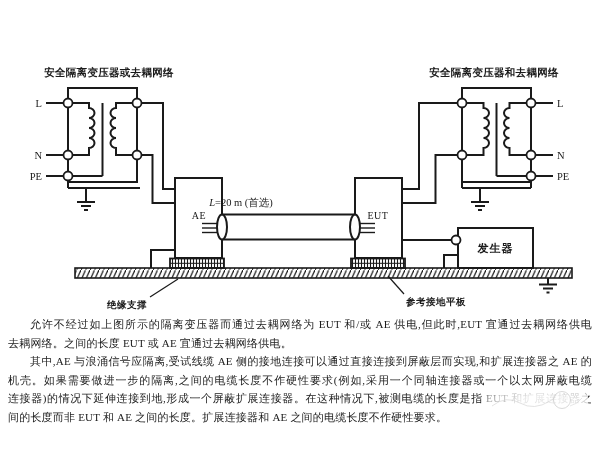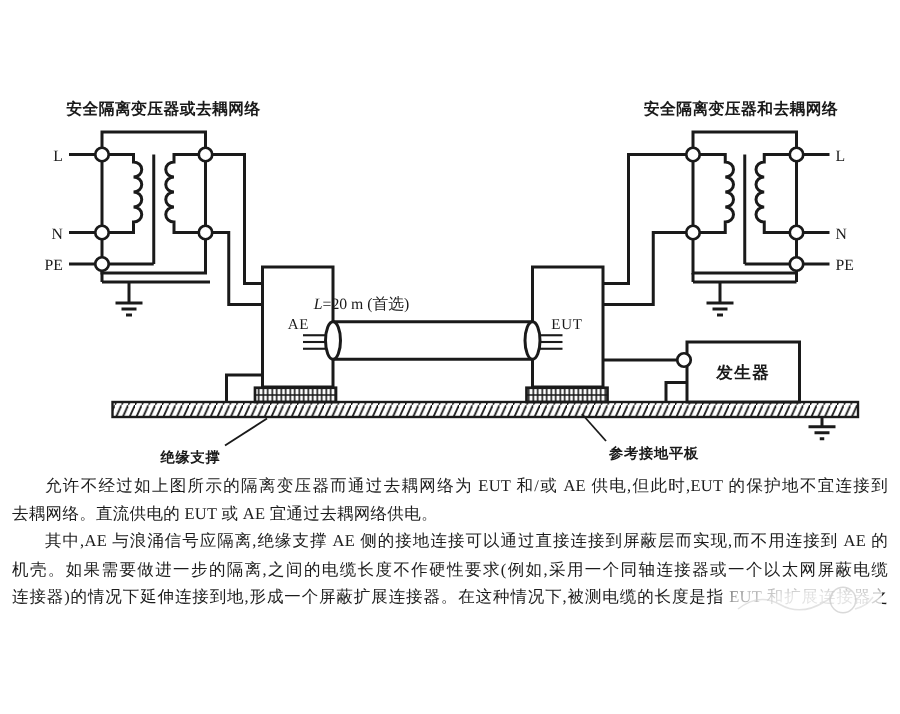--- a/index.html
+++ b/index.html
@@ -157,25 +157,26 @@
     <circle cx="456" cy="240" r="4.5"></circle>
   </g>
 
   <line x1="150" y1="297" x2="178" y2="279" stroke="#1a1a1a" stroke-width="1.2"></line>
   <text class="dsmall" x="107" y="308" text-anchor="start">绝缘支撑</text>
   <line x1="388" y1="276" x2="404" y2="294" stroke="#1a1a1a" stroke-width="1.2"></line>
   <text class="dsmall" x="406" y="305" text-anchor="start">参考接地平板</text>
 </svg>
 
 <div id="bodytext">
-  <div class="ln full indent">允许不经过如上图所示的隔离变压器而通过去耦网络为 EUT 和/或 AE 供电,但此时,EUT 的保护地不宜连接到</div>
-  <div class="ln">去耦网络。直流供电的 EUT 或 AE 宜通过去耦网络供电。</div>
-  <div class="ln full indent">其中,AE 与浪涌信号应隔离,绝缘支撑 AE 侧的接地连接可以通过直接连接到屏蔽层而实现,而不用连接到 AE 的</div>
+  <div class="ln full indent">允许不经过如上图所示的隔离变压器而通过去耦网络为 EUT 和/或 AE 供电,但此时,EUT 宜通过去耦网络供电</div>
+  <div class="ln">去耦网络。之间的长度 EUT 或 AE 宜通过去耦网络供电。</div>
+  <div class="ln full indent">其中,AE 与浪涌信号应隔离,受试线缆 AE 侧的接地连接可以通过直接连接到屏蔽层而实现,和扩展连接器之 AE 的</div>
   <div class="ln full">机壳。如果需要做进一步的隔离,之间的电缆长度不作硬性要求(例如,采用一个同轴连接器或一个以太网屏蔽电缆</div>
   <div class="ln full">连接器)的情况下延伸连接到地,形成一个屏蔽扩展连接器。在这种情况下,被测电缆的长度是指 EUT 和扩展连接器之</div>
+  <div class="ln">间的长度而非 EUT 和 AE 之间的长度。扩展连接器和 AE 之间的电缆长度不作硬性要求。</div>
 </div>
 
 <div id="watermark">
   <svg width="102" height="26" viewBox="0 0 102 26">
     <circle cx="76" cy="12" r="8.5" fill="none" stroke="#c9c9c9" stroke-width="1" opacity="0.7"></circle>
     <path d="M 6 18 Q 20 7 34 15 T 64 13 Q 70 10 69 6" fill="none" stroke="#cfcfcf" stroke-width="1" opacity="0.6"></path>
     <path d="M 84 18 Q 92 16 96 10" fill="none" stroke="#d4d4d4" stroke-width="1" opacity="0.55"></path>
   </svg>
 </div>
 

